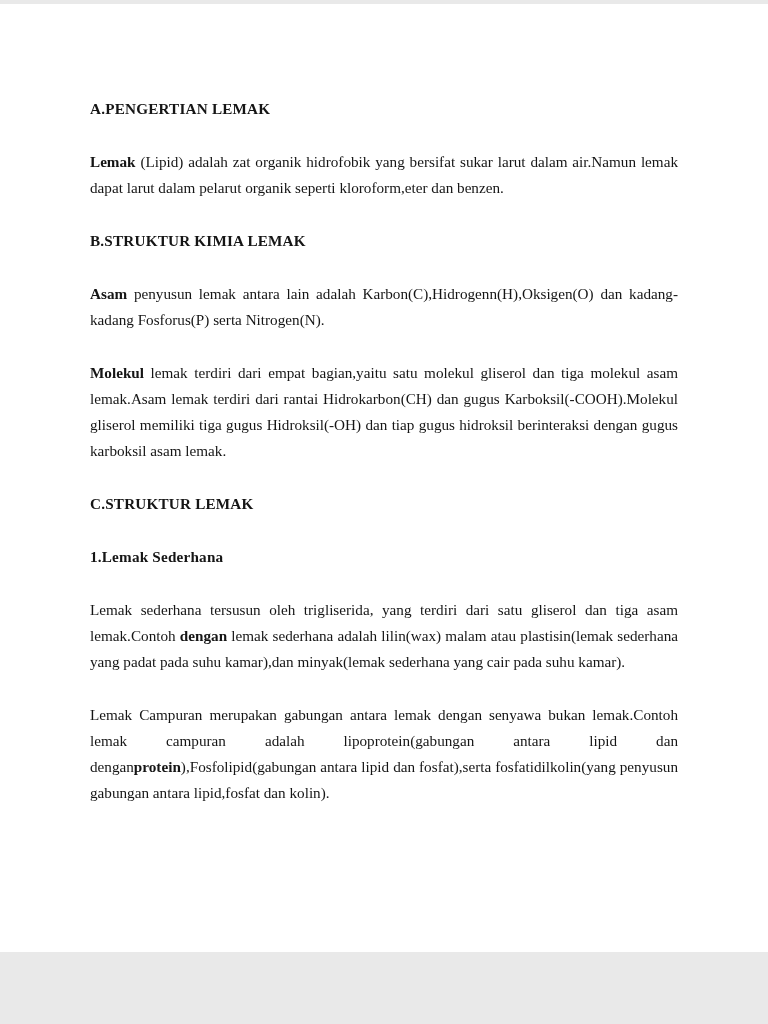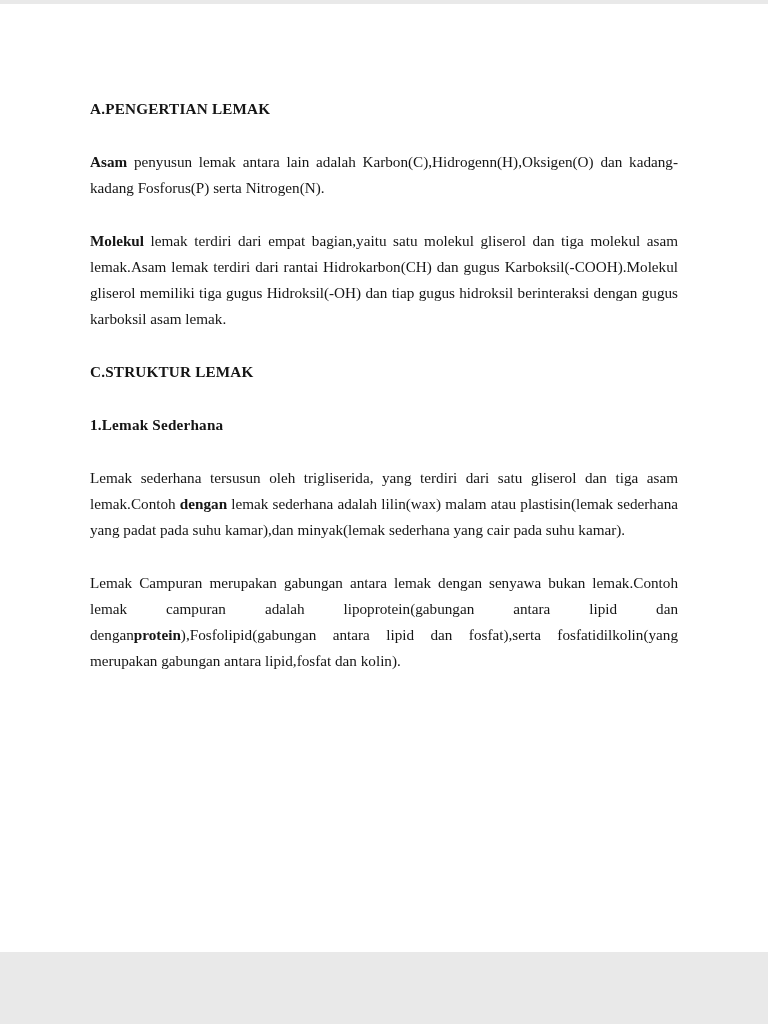--- a/index.html
+++ b/index.html
@@ -56,22 +56,24 @@
     background: #e9e9e9;
   }
 </style>
 </head>
 <body>
 
 <div class="viewer">
   <div class="page">
     <div class="content" id="page-content">
         <h2 class="heading"><strong>A.PENGERTIAN LEMAK</strong></h2>
+        <p class="paragraph"><strong>Lemak</strong><span> (Lipid) adalah zat organik hidrofobik yang bersifat sukar larut dalam air.Namun lemak dapat larut dalam pelarut organik seperti kloroform,eter dan benzen.</span></p>
+        <h2 class="heading"><strong>B.STRUKTUR KIMIA LEMAK</strong></h2>
         <p class="paragraph"><strong>Asam</strong><span> penyusun lemak antara lain adalah Karbon(C),Hidrogenn(H),Oksigen(O) dan kadang-kadang Fosforus(P) serta Nitrogen(N).</span></p>
         <p class="paragraph"><strong>Molekul</strong><span> lemak terdiri dari empat bagian,yaitu satu molekul gliserol dan tiga molekul asam lemak.Asam lemak terdiri dari rantai Hidrokarbon(CH) dan gugus Karboksil(-COOH).Molekul gliserol memiliki tiga gugus Hidroksil(-OH) dan tiap gugus hidroksil berinteraksi dengan gugus karboksil asam lemak.</span></p>
         <h2 class="heading"><strong>C.STRUKTUR LEMAK</strong></h2>
         <h2 class="heading"><strong>1.Lemak Sederhana</strong></h2>
         <p class="paragraph"><span>Lemak sederhana tersusun oleh trigliserida, yang terdiri dari satu gliserol dan tiga asam lemak.Contoh </span><strong>dengan</strong><span> lemak sederhana adalah lilin(wax) malam atau plastisin(lemak sederhana yang padat pada suhu kamar),dan minyak(lemak sederhana yang cair pada suhu kamar).</span></p>
-        <p class="paragraph"><span>Lemak Campuran merupakan gabungan antara lemak dengan senyawa bukan lemak.Contoh lemak campuran adalah lipoprotein(gabungan antara lipid dan dengan</span><strong>protein</strong><span>),Fosfolipid(gabungan antara lipid dan fosfat),serta fosfatidilkolin(yang merupakan gabungan antara lipid,fosfat dan kolin).</span></p>
+        <p class="paragraph"><span>Lemak Campuran merupakan gabungan antara lemak dengan senyawa bukan lemak.Contoh lemak campuran adalah lipoprotein(gabungan antara lipid dan dengan</span><strong>protein</strong><span>),Fosfolipid(gabungan antara lipid dan fosfat),serta fosfatidilkolin(yang penyusun gabungan antara lipid,fosfat dan kolin).</span></p>
       </div>
   </div>
   <div class="backdrop-strip"></div>
 </div>
 
 </body></html>

